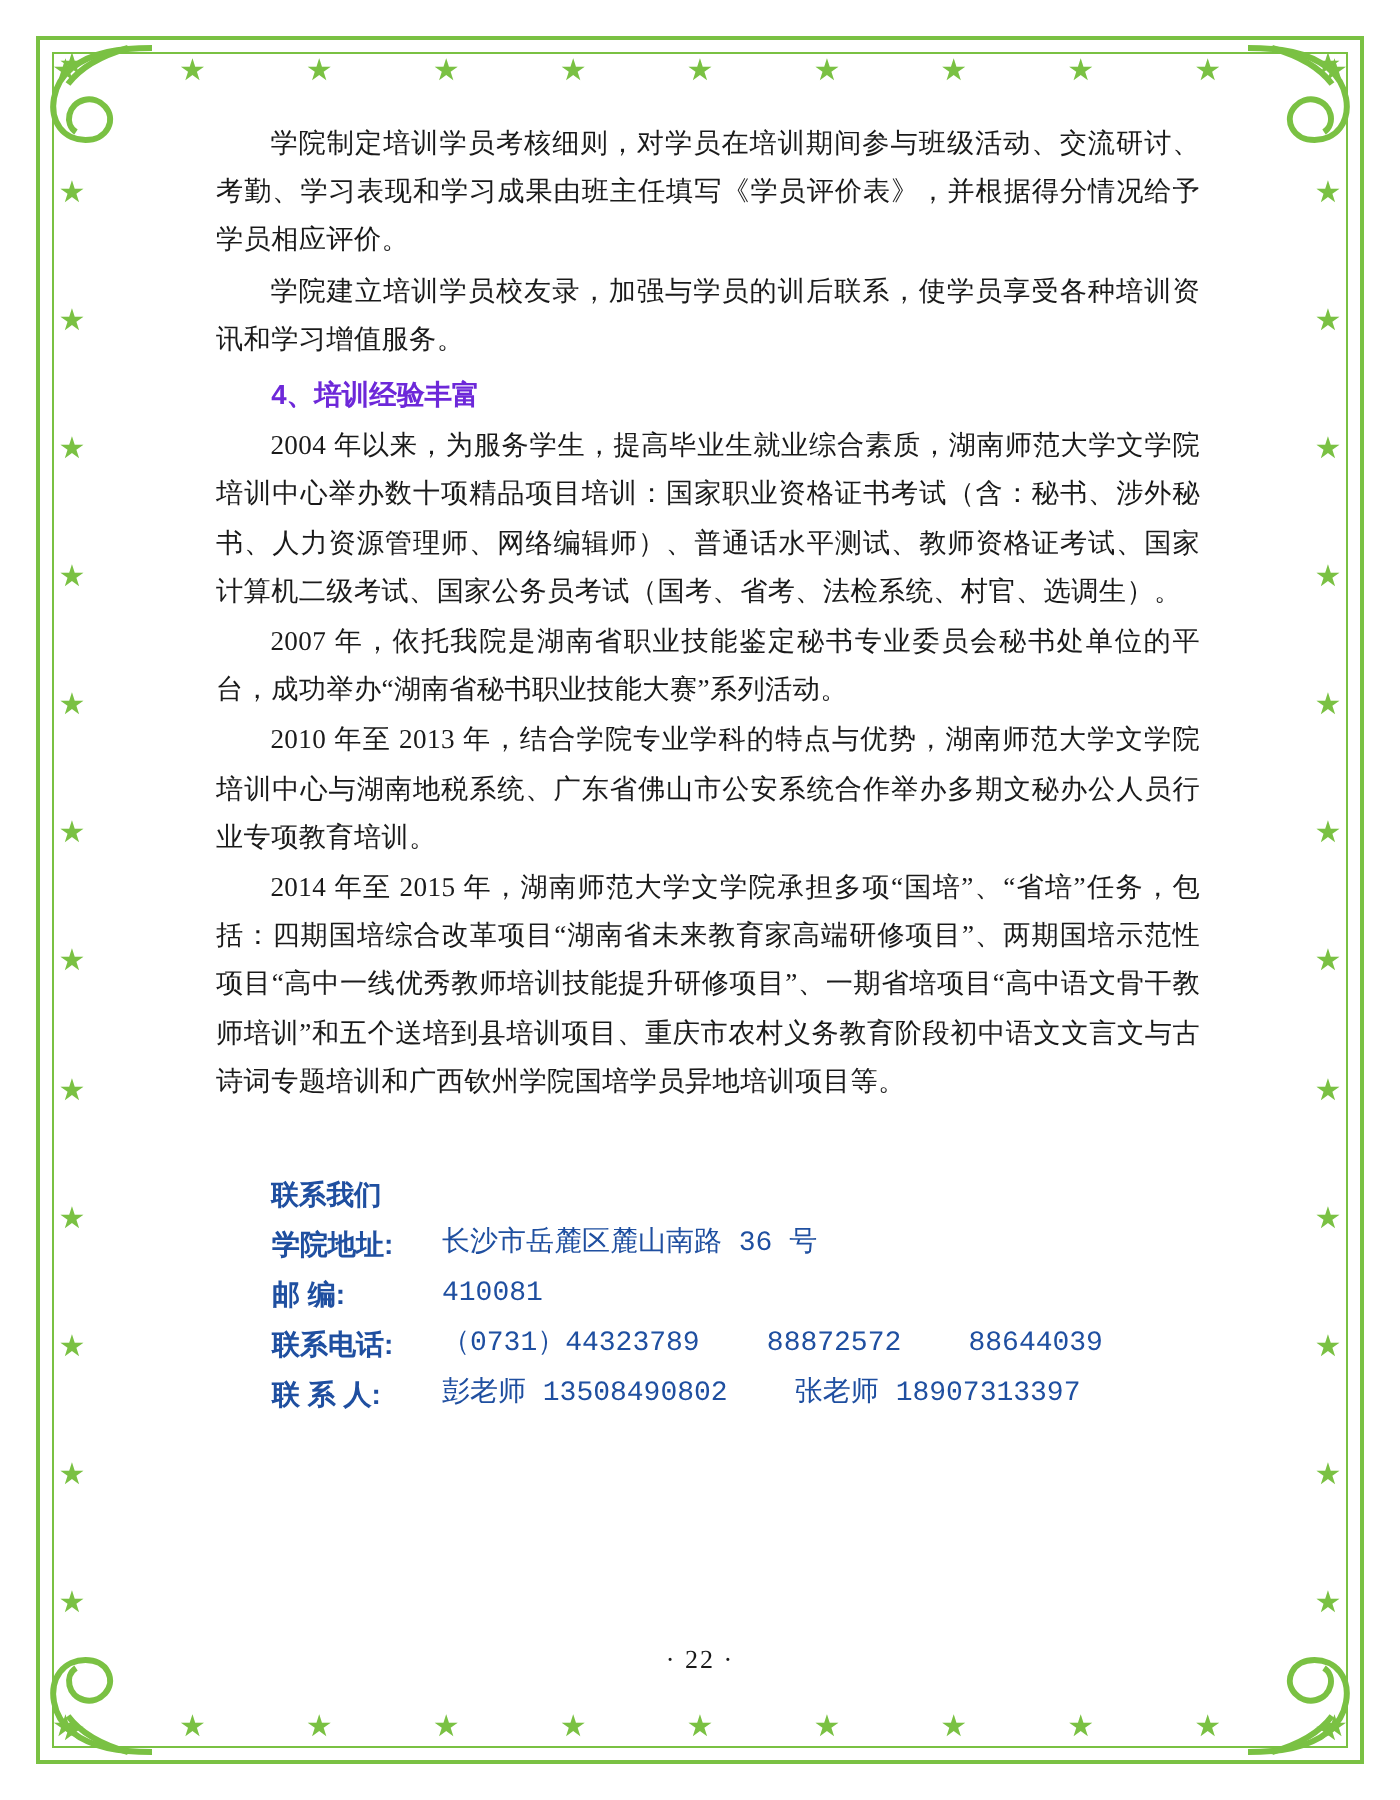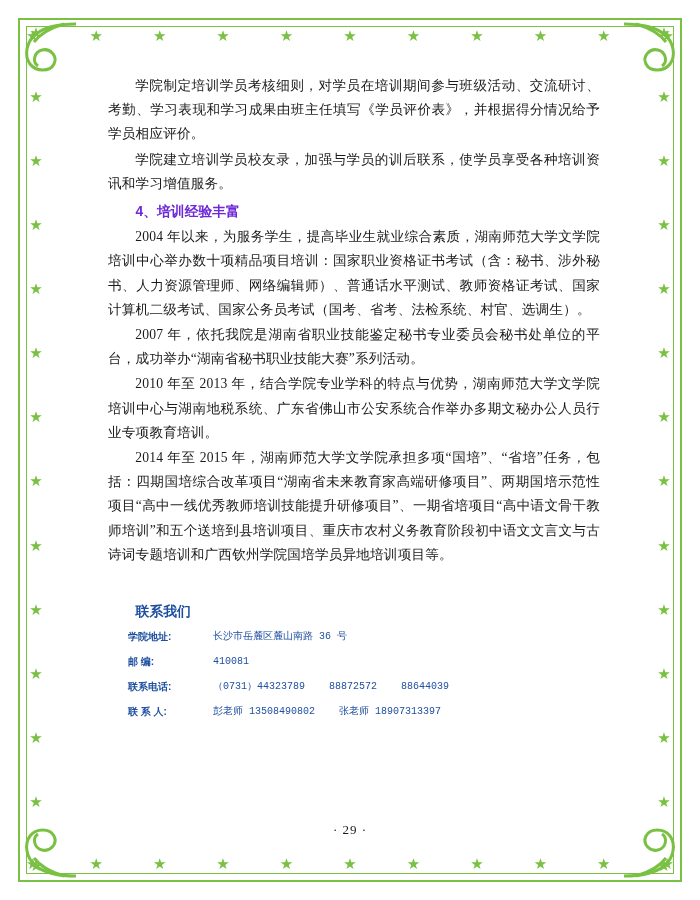--- a/index.html
+++ b/index.html
@@ -85,21 +85,21 @@
   .corner svg { display: block; width: 58px; height: 58px; }
   .corner.tl { left: 20px; top: 20px; }
   .corner.tr { right: 20px; top: 20px; transform: scaleX(-1); }
   .corner.bl { left: 20px; bottom: 20px; transform: scaleY(-1); }
   .corner.br { right: 20px; bottom: 20px; transform: scale(-1,-1); }
 
   
   .content {
     position: absolute;
     left: 108px;
-    top: 74px;
+    top: 60px;
     width: 492px;
     color: #1a1a1a;
   }
 
   p.para {
     margin: 0 0 1px 0;
     font-size: 13.6px;
     line-height: 24.2px;
     text-align: justify;
     text-justify: inter-ideograph;
@@ -125,21 +125,21 @@
     font-size: 13.8px;
     line-height: 25px;
     font-weight: bold;
     color: #1f4fa0;
     text-indent: 2em;
     font-family: "Liberation Sans", "DejaVu Sans", sans-serif;
     margin-top: 32px;
   }
   .contact-row {
     display: flex;
-    font-size: 10px;
+    font-size: 14px;
     line-height: 25px;
     color: #1f4fa0;
     padding-left: 2em;
   }
   .contact-label {
     font-weight: bold;
     width: 85px;
     flex: 0 0 85px;
     font-family: "Liberation Sans", "DejaVu Sans", sans-serif;
   }
@@ -285,15 +285,15 @@
       </div>
 
       <div class="contact-row">
         <span class="contact-label">联 系 人:</span>
         <span class="contact-value">彭老师 13508490802    张老师 18907313397</span>
       </div>
     </div>
 
   </div>
 
-  <div class="page-number">· 29 ·</div>
+  <div class="page-number">· 22 ·</div>
 
 </div>
 
 </body></html>

